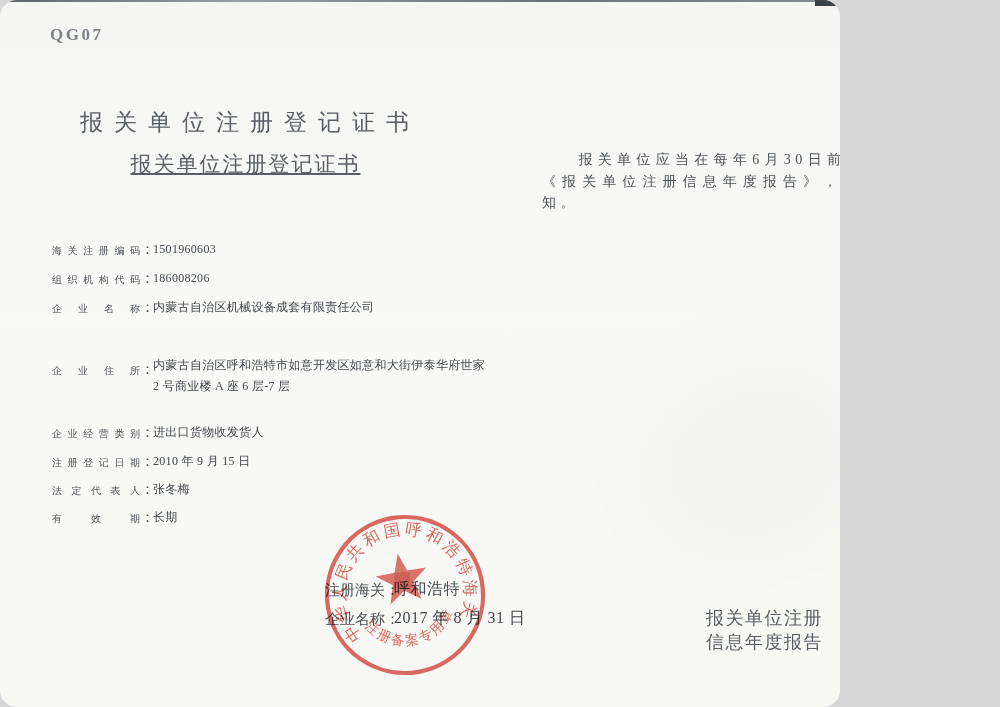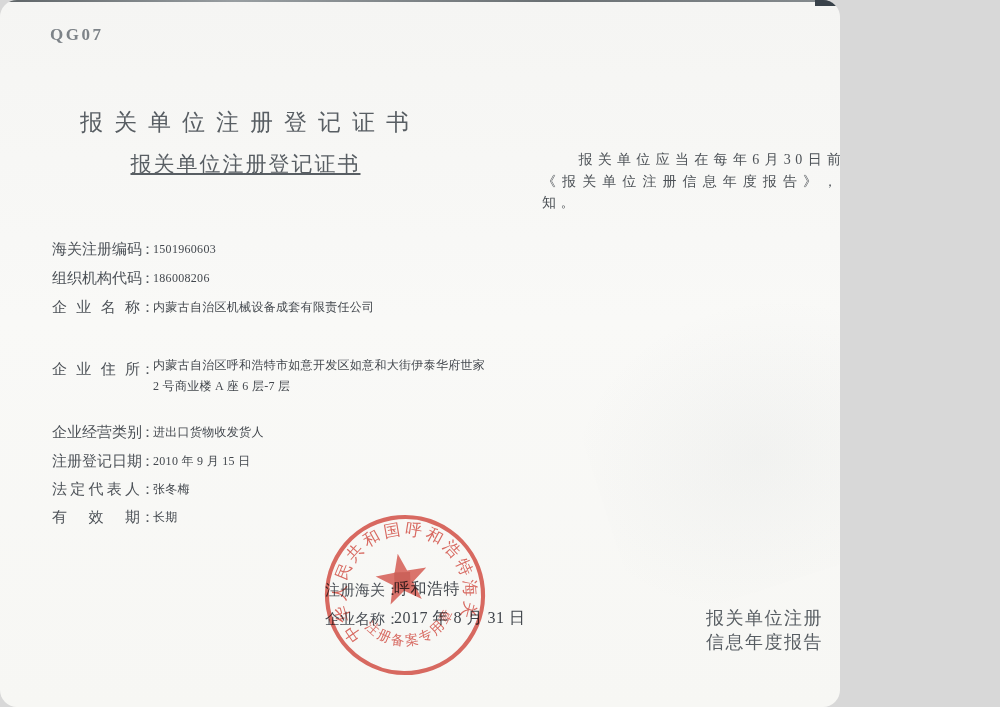--- a/index.html
+++ b/index.html
@@ -24,21 +24,21 @@
 
   .notice-title { position:absolute; left:545px; top:109px; width:392px; text-align:center;
     font-size:23px; letter-spacing:14px; text-indent:14px; color:#585e63; }
   .notice-body { position:absolute; left:542px; top:149px; width:400px;
     font-size:14px; letter-spacing:4.5px; line-height:21.5px;
     text-align:justify; text-indent:2.6em; color:#4d5257; }
 
   .fields { position:absolute; left:52px; top:240px; width:480px; }
   .frow { position:absolute; left:0; white-space:nowrap; }
   .flabel { display:inline-block; width:88px; text-align:justify; text-align-last:justify;
-    font-size:15px; color:#4d5258; }
+    font-size:10px; color:#4d5258; }
   .fcolon { display:inline-block; width:12px; font-size:15px; color:#4d5258; }
   .fvalue { position:absolute; left:101px; top:-1px; width:336px; white-space:normal;
     font-size:12px; line-height:20.5px; letter-spacing:0.3px; color:#42474d; }
   .frow.addr .flabel, .frow.addr .fcolon { position:relative; top:4px; }
 
   .issue { position:absolute; left:280px; top:581px; }
   .irow { position:absolute; left:0; white-space:nowrap;margin-left:45px; }
   .ilabel { display:inline-block; font-size:15px; color:#4d5258; }
   .icolon { display:inline-block; width:10px; font-size:15px; color:#4d5258; }
   .ivalue { position:absolute; left:69px; top:-2px; font-size:16px; letter-spacing:0.5px;

